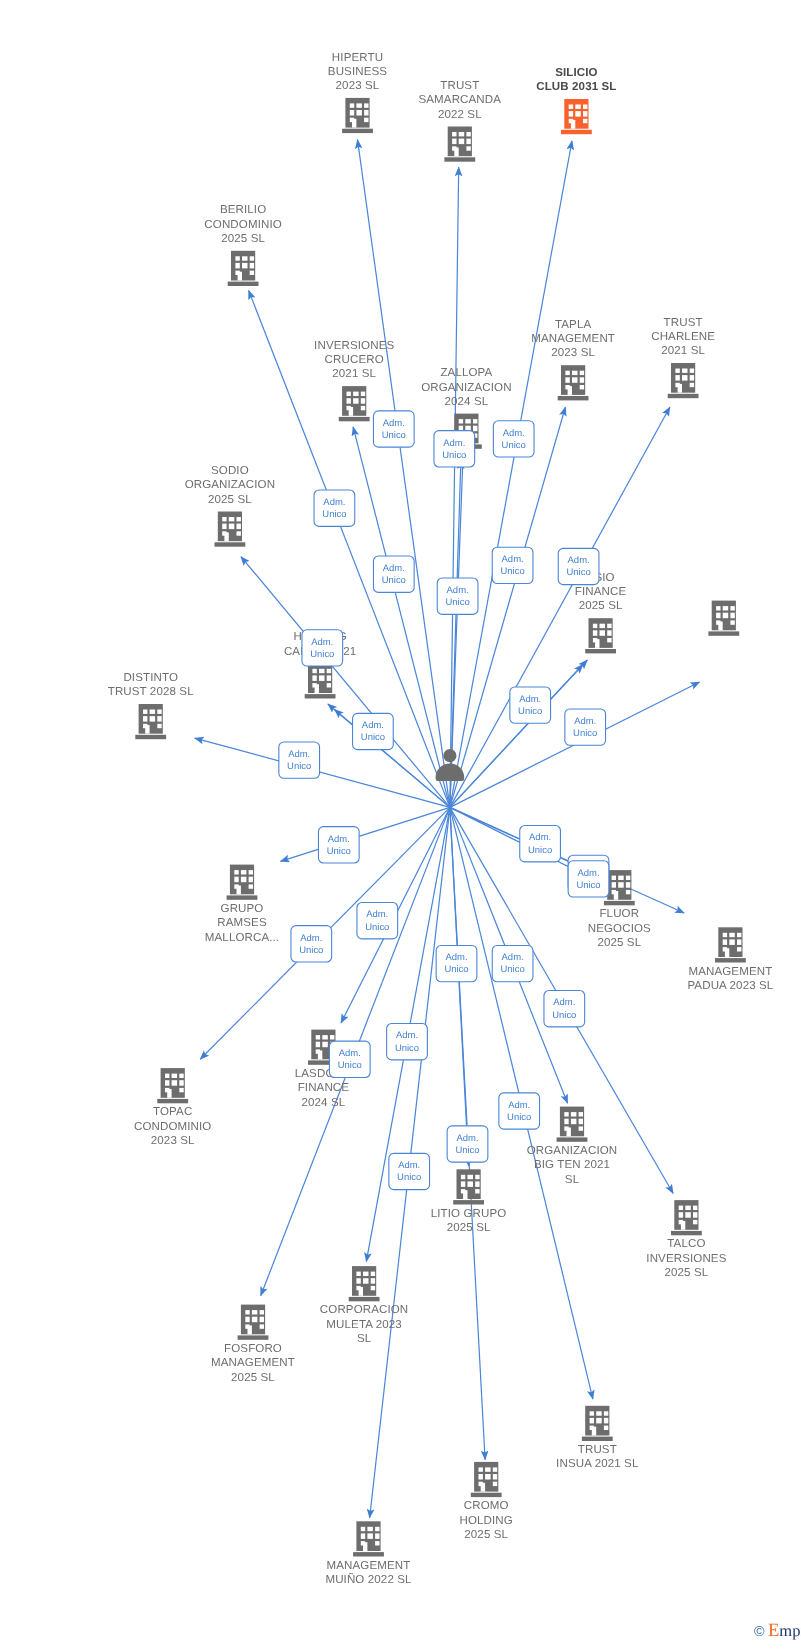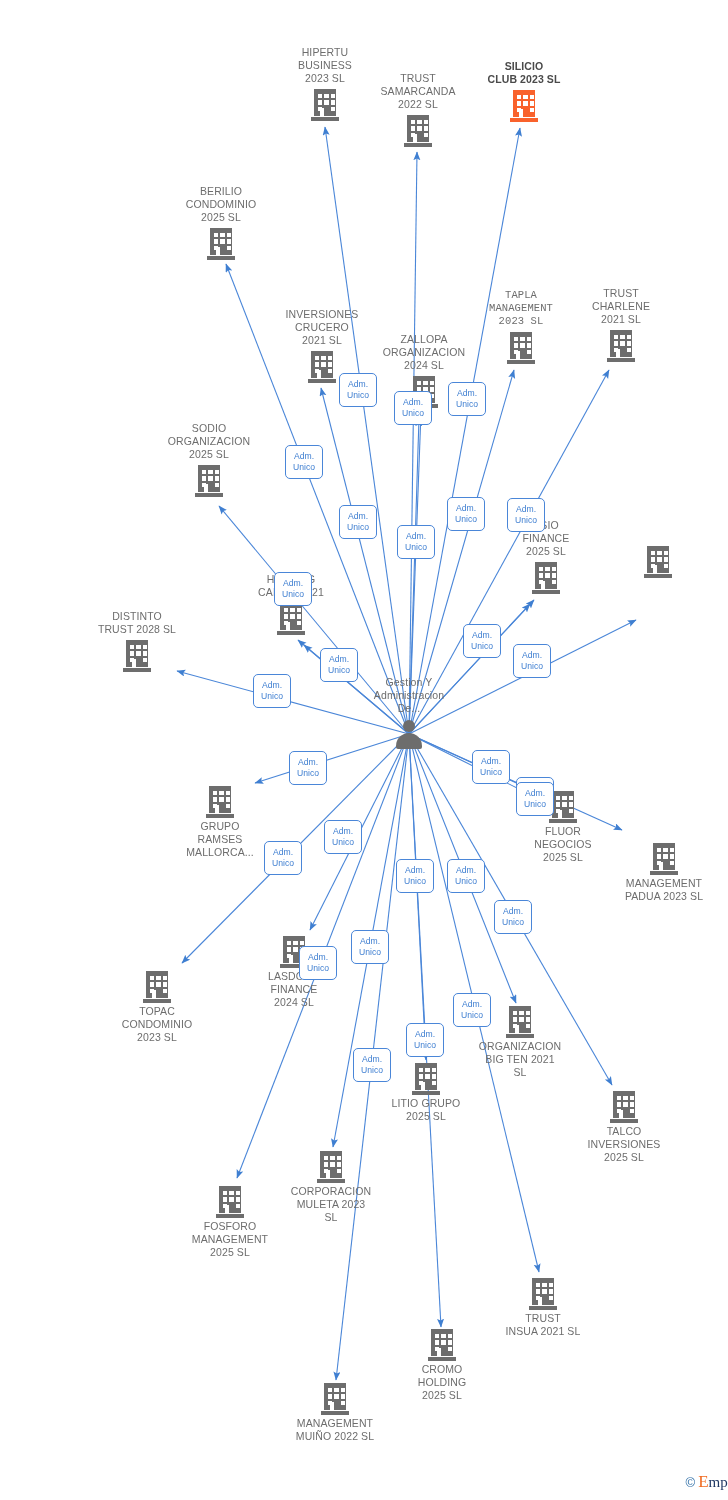--- a/index.html
+++ b/index.html
@@ -145,21 +145,21 @@
             <div class="w" style="left: 19.5px; top: 11px;"></div>
             <div class="w" style="left: 6.5px; top: 17.5px;"></div>
             <div class="w" style="left: 19.5px; top: 17.5px;"></div>
             <div class="door"></div>
             <div class="base"></div>
           </div>
         </div>
       </div>
       <div class="node lbl-top focal" style="left: 488px; top: 60px;">
         <div class="label">SILICIO
-CLUB 2023  SL</div>
+CLUB 2031  SL</div>
         <div class="glyph">
           <div class="bldg orange">
             <div class="body"></div>
             <div class="w" style="left: 6.5px; top: 4.5px;"></div>
             <div class="w" style="left: 13px; top: 4.5px;"></div>
             <div class="w" style="left: 19.5px; top: 4.5px;"></div>
             <div class="w" style="left: 6.5px; top: 11px;"></div>
             <div class="w" style="left: 13px; top: 11px;"></div>
             <div class="w" style="left: 19.5px; top: 11px;"></div>
             <div class="w" style="left: 6.5px; top: 17.5px;"></div>
@@ -222,21 +222,21 @@
             <div class="w" style="left: 6.5px; top: 11px;"></div>
             <div class="w" style="left: 13px; top: 11px;"></div>
             <div class="w" style="left: 19.5px; top: 11px;"></div>
             <div class="w" style="left: 6.5px; top: 17.5px;"></div>
             <div class="w" style="left: 19.5px; top: 17.5px;"></div>
             <div class="door"></div>
             <div class="base"></div>
           </div>
         </div>
       </div>
-      <div class="node lbl-top" style="left: 485px; top: 289px; font-family: Liberation Mono, monospace;">
+      <div class="node lbl-top" style="left: 485px; top: 289px;">
         <div class="label">TAPLA
 MANAGEMENT
 2023  SL</div>
         <div class="glyph">
           <div class="bldg">
             <div class="body"></div>
             <div class="w" style="left: 6.5px; top: 4.5px;"></div>
             <div class="w" style="left: 13px; top: 4.5px;"></div>
             <div class="w" style="left: 19.5px; top: 4.5px;"></div>
             <div class="w" style="left: 6.5px; top: 11px;"></div>
@@ -614,23 +614,20 @@
             <div class="w" style="left: 13px; top: 11px;"></div>
             <div class="w" style="left: 19.5px; top: 11px;"></div>
             <div class="w" style="left: 6.5px; top: 17.5px;"></div>
             <div class="w" style="left: 19.5px; top: 17.5px;"></div>
             <div class="door"></div>
             <div class="base"></div>
           </div>
         </div>
       </div>
       <div class="node lbl-top" style="left: 373px; top: 676px;">
-        <div class="label">Gestion Y
-Administracion
-De...</div>
         <div class="glyph">
           <div class="person">
             <div class="head"></div>
             <div class="torso"></div>
           </div>
         </div>
       </div>
     </div>
   <div id="chips-layer">
       <div class="chip" style="left: 268px; top: 462px;">

